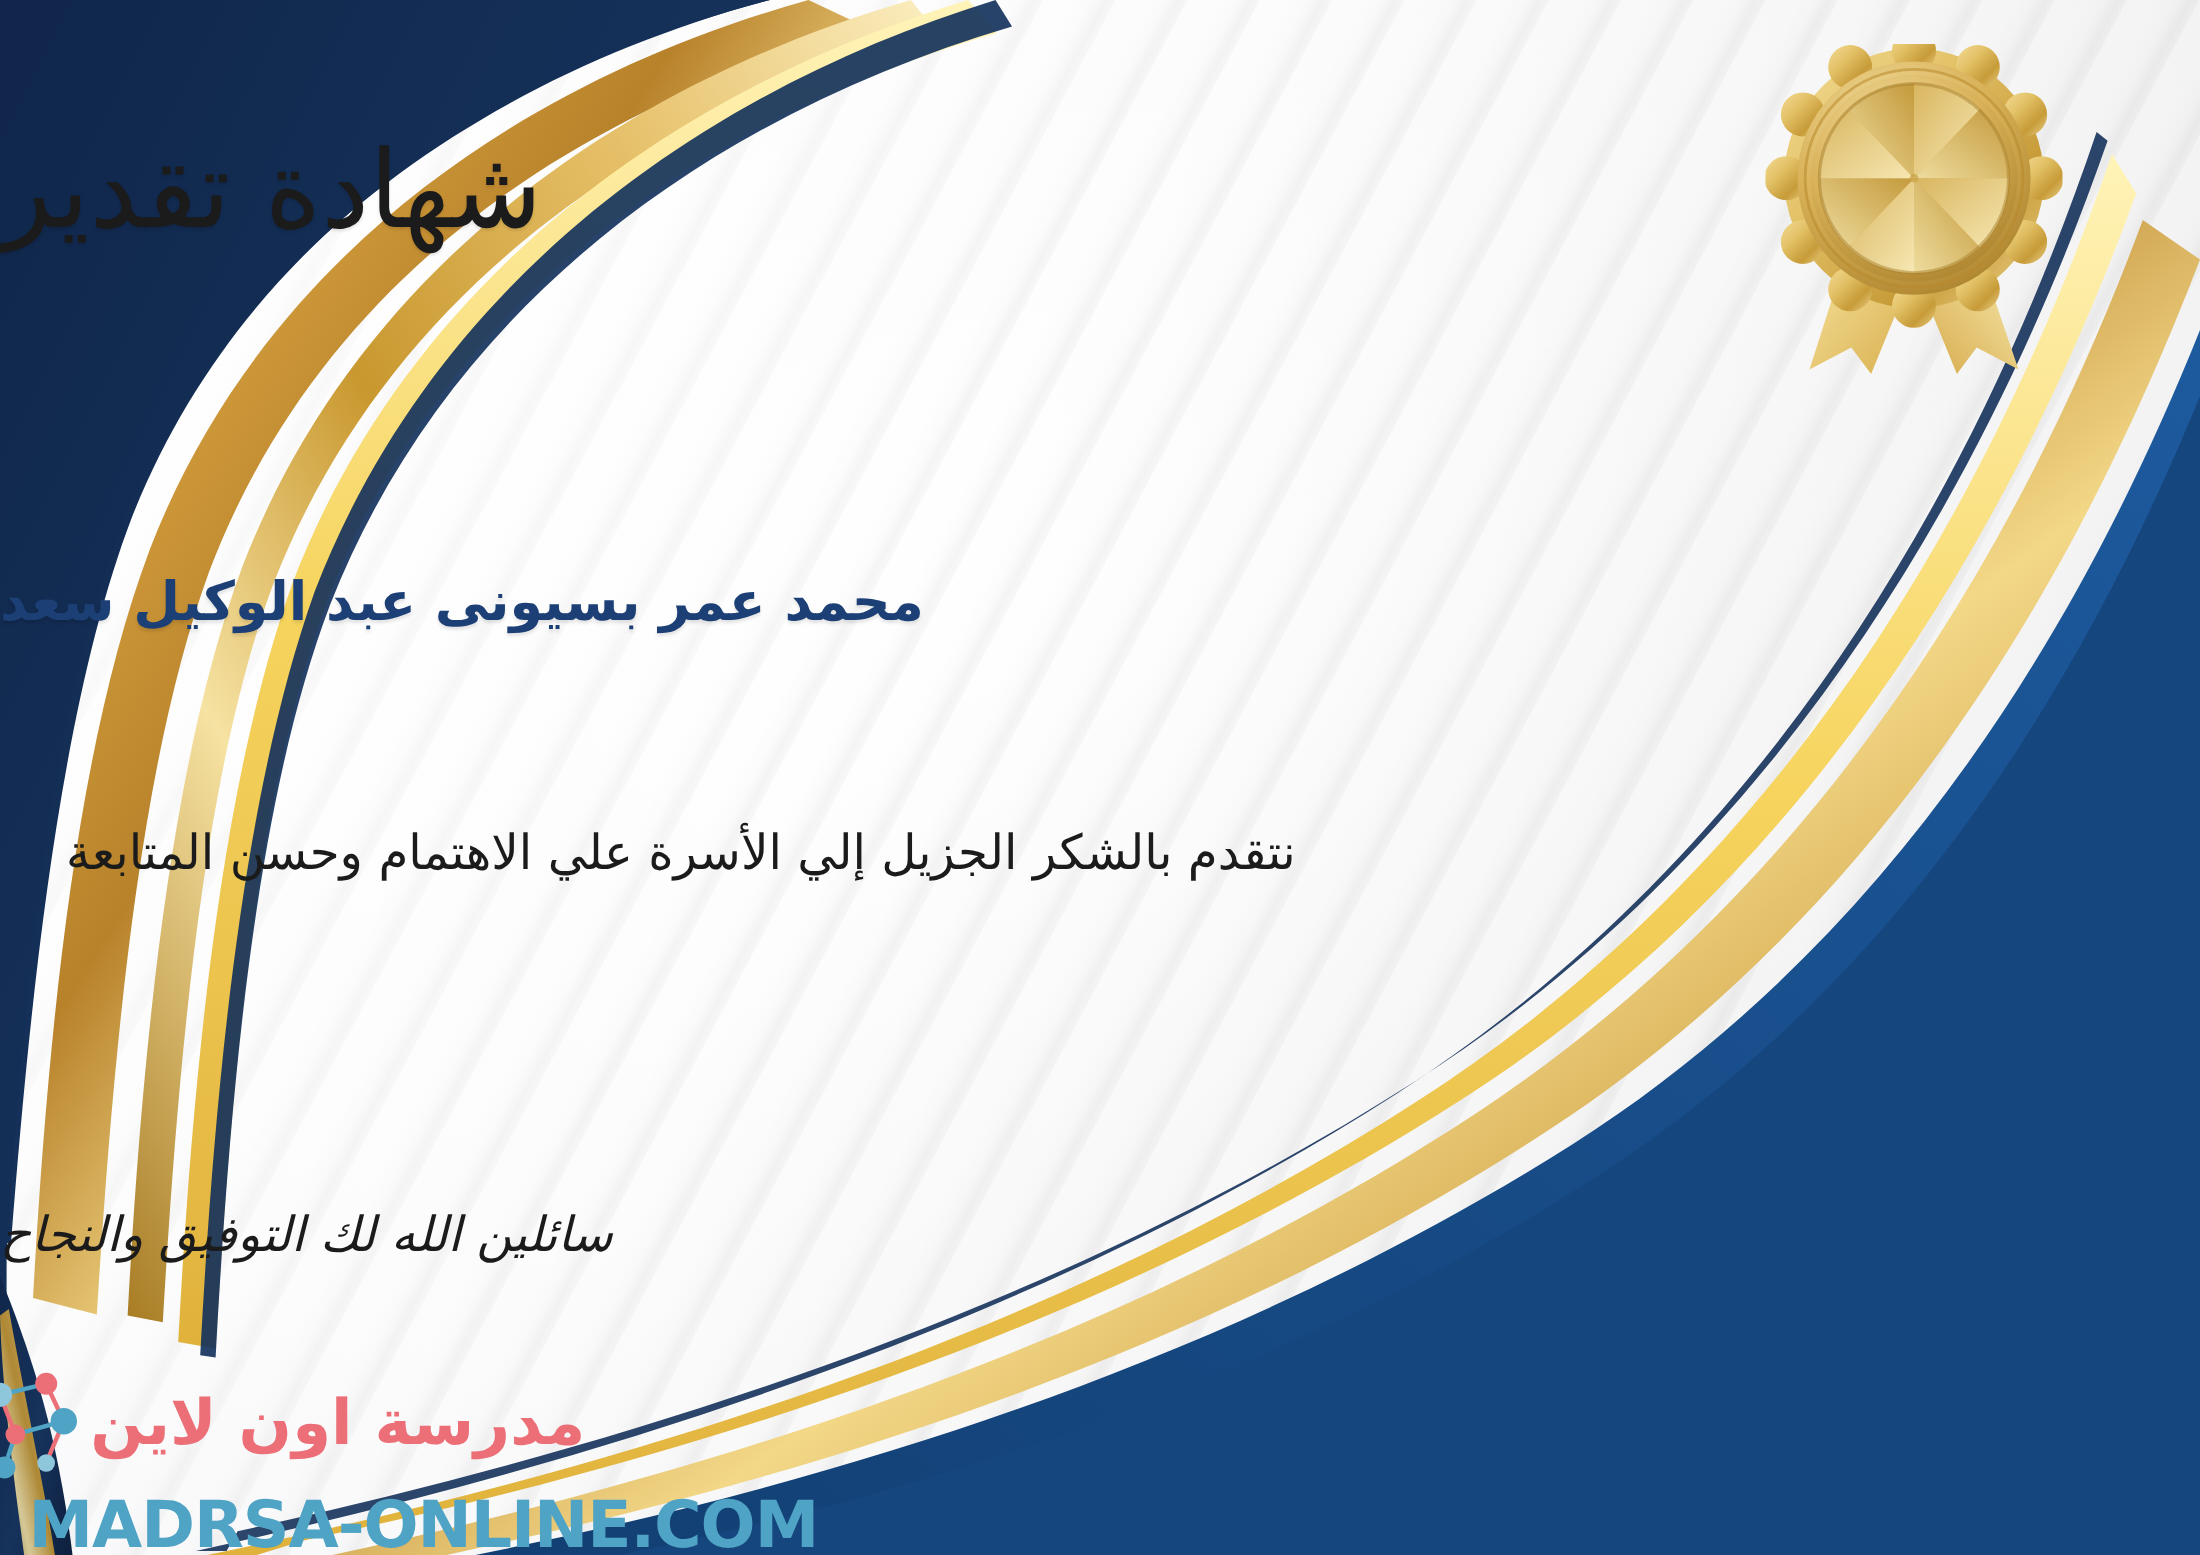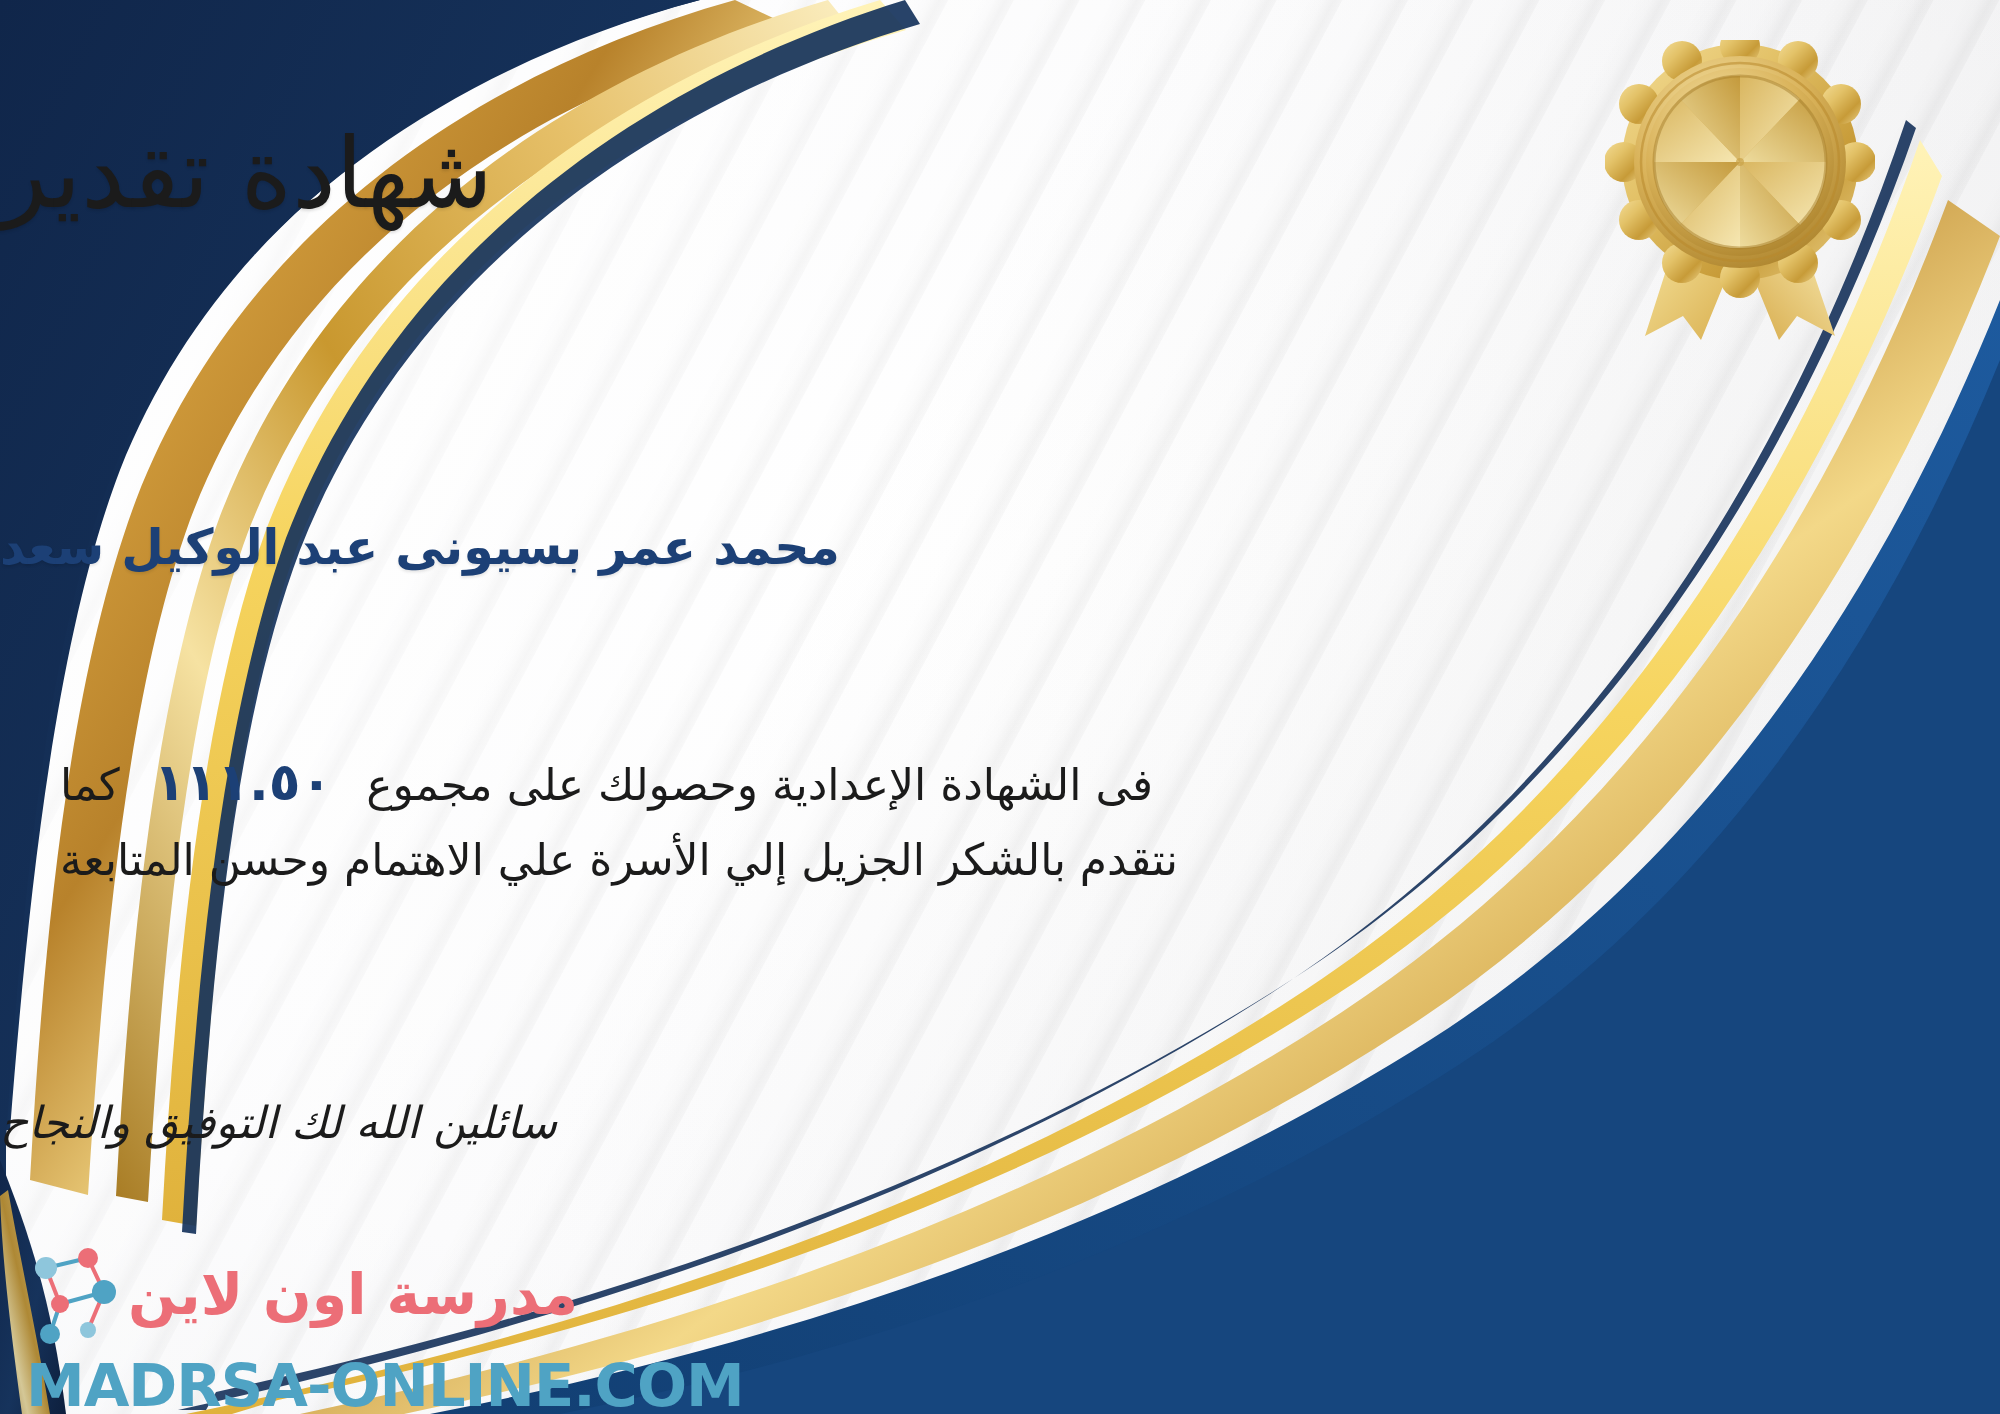--- a/index.html
+++ b/index.html
@@ -102,21 +102,21 @@
   }
 
   
   .logo{
     position:absolute;
     left:26px;bottom:22px;
     width:460px;height:150px;
     direction:rtl;
   }
   .logo-row{
-    display:flex;align-items:center;justify-content:flex-end;
+    display:flex;align-items:center;justify-content:center;
     gap:10px;
   }
   .logo-ar{
     font-size:57px;font-weight:bold;color:#ec6e77;
     line-height:1;white-space:nowrap;
     letter-spacing:-1px;
   }
   .logo-en{
     font-size:59px;font-weight:bold;color:#4fa3c4;
     line-height:1;white-space:nowrap;letter-spacing:-1px;
@@ -277,21 +277,20 @@
     </svg>
   </div>
 
   <div class="content">
 
     <div class="title">شهادة تقدير</div>
 
     <div class="recipient">محمد عمر بسيونى عبد الوكيل سعد</div>
 
     <div class="body-block">
-      <span class="body-line"><span>فى الشهادة الإعدادية وحصولك على مجموع</span><span class="score">١١١.٥٠</span><span>كما</span></span>
       <span class="body-line">نتقدم  بالشكر الجزيل إلي الأسرة علي الاهتمام وحسن المتابعة</span>
     </div>
 
     <div class="closing">سائلين الله لك التوفيق  والنجاح</div>
   </div>
 
   <div class="logo">
     <div class="logo-row">
       <span class="logo-ar">مدرسة اون لاين</span>
       <svg class="logo-mark" viewBox="0 0 92 104">

